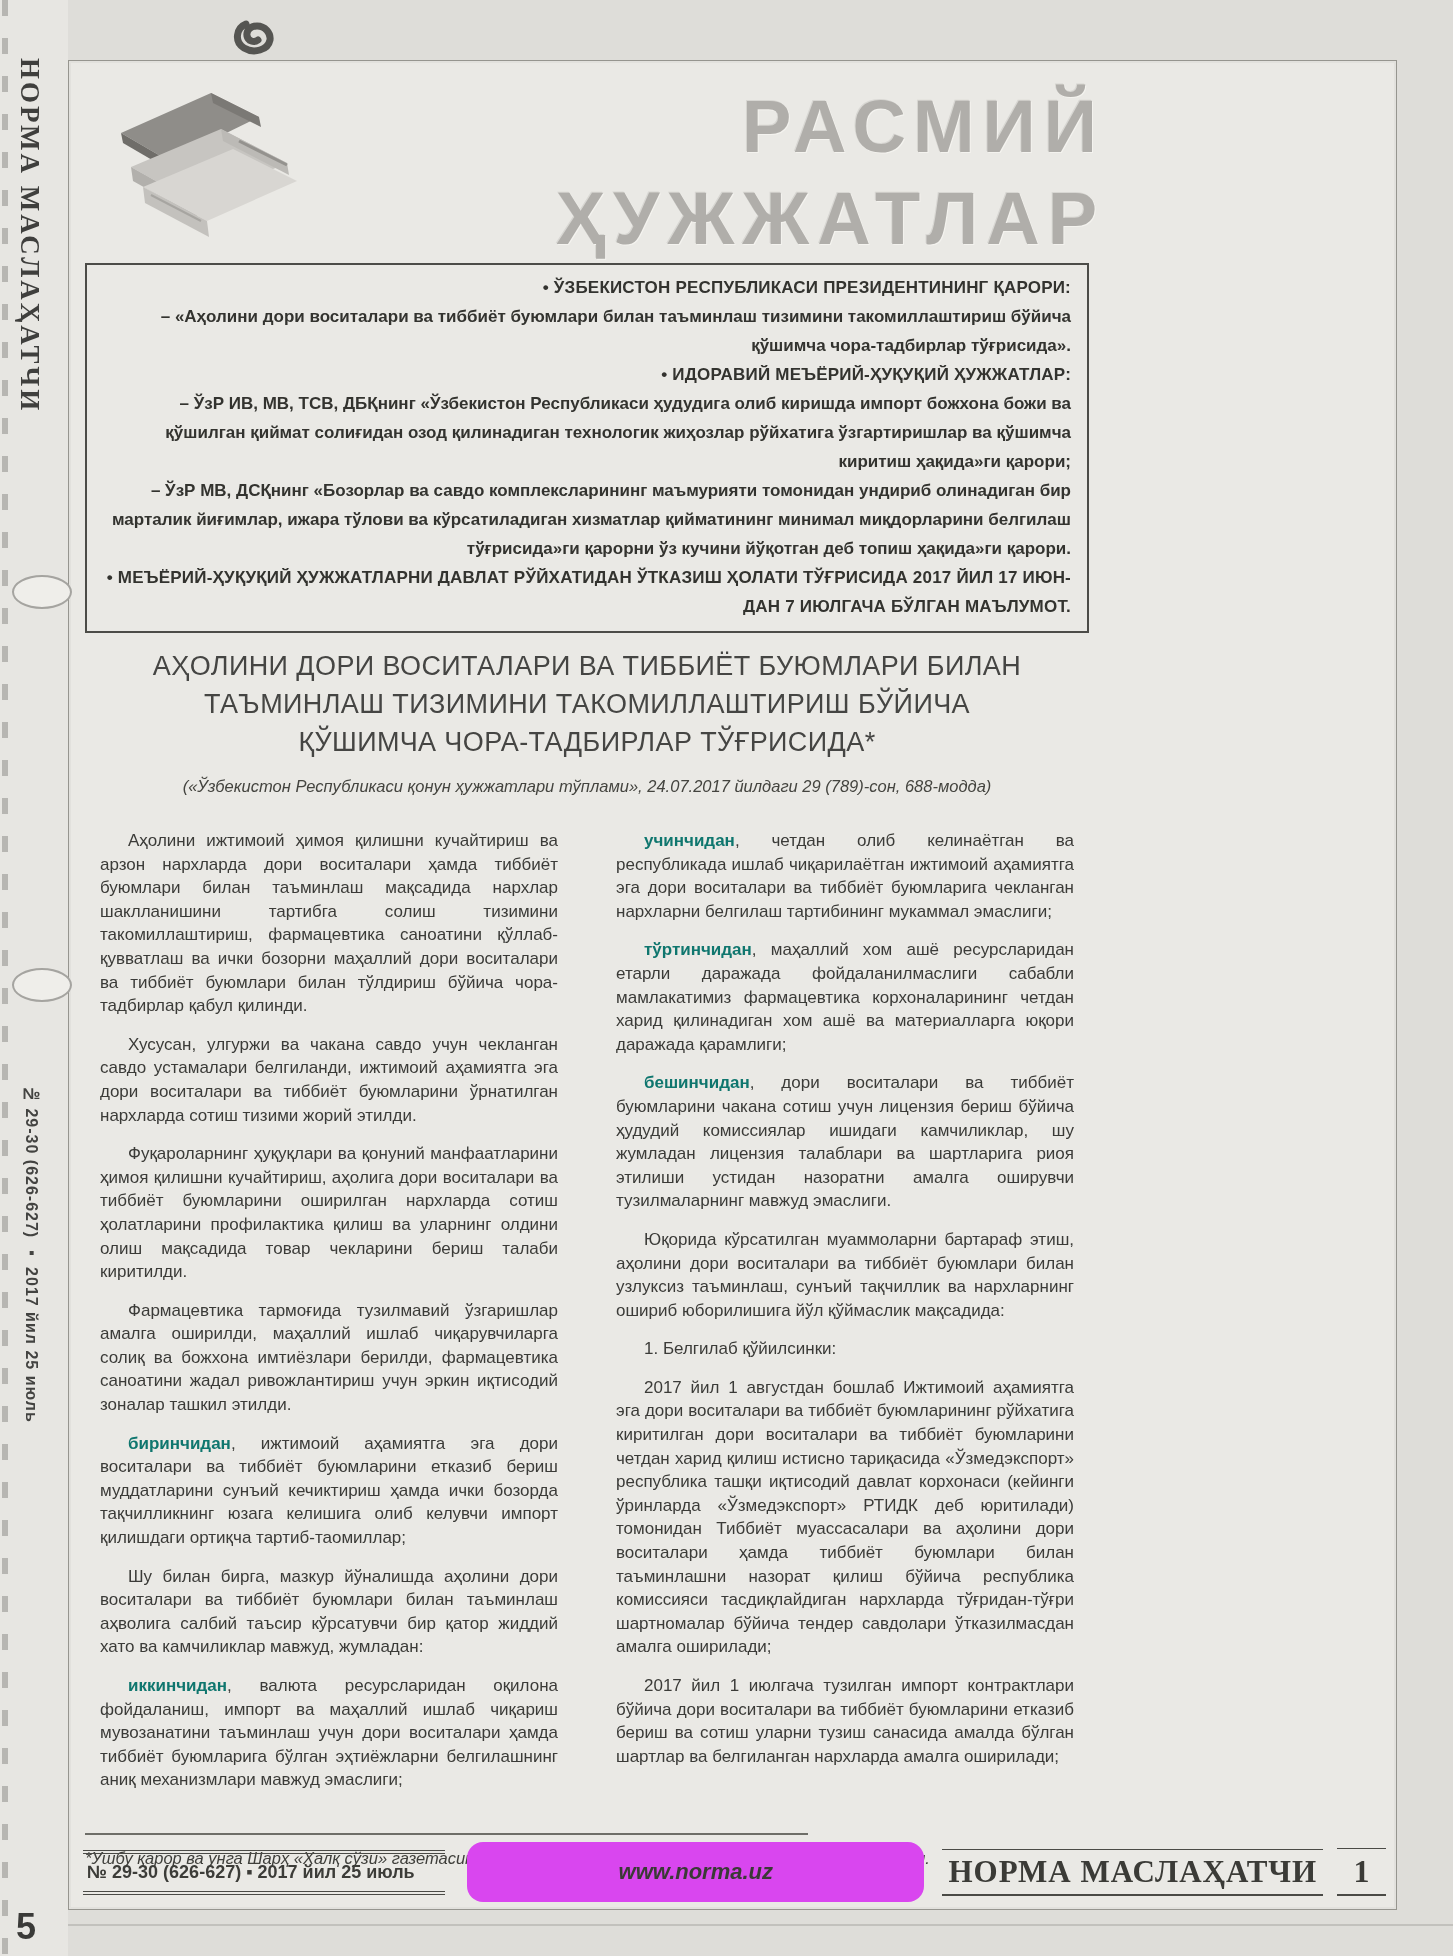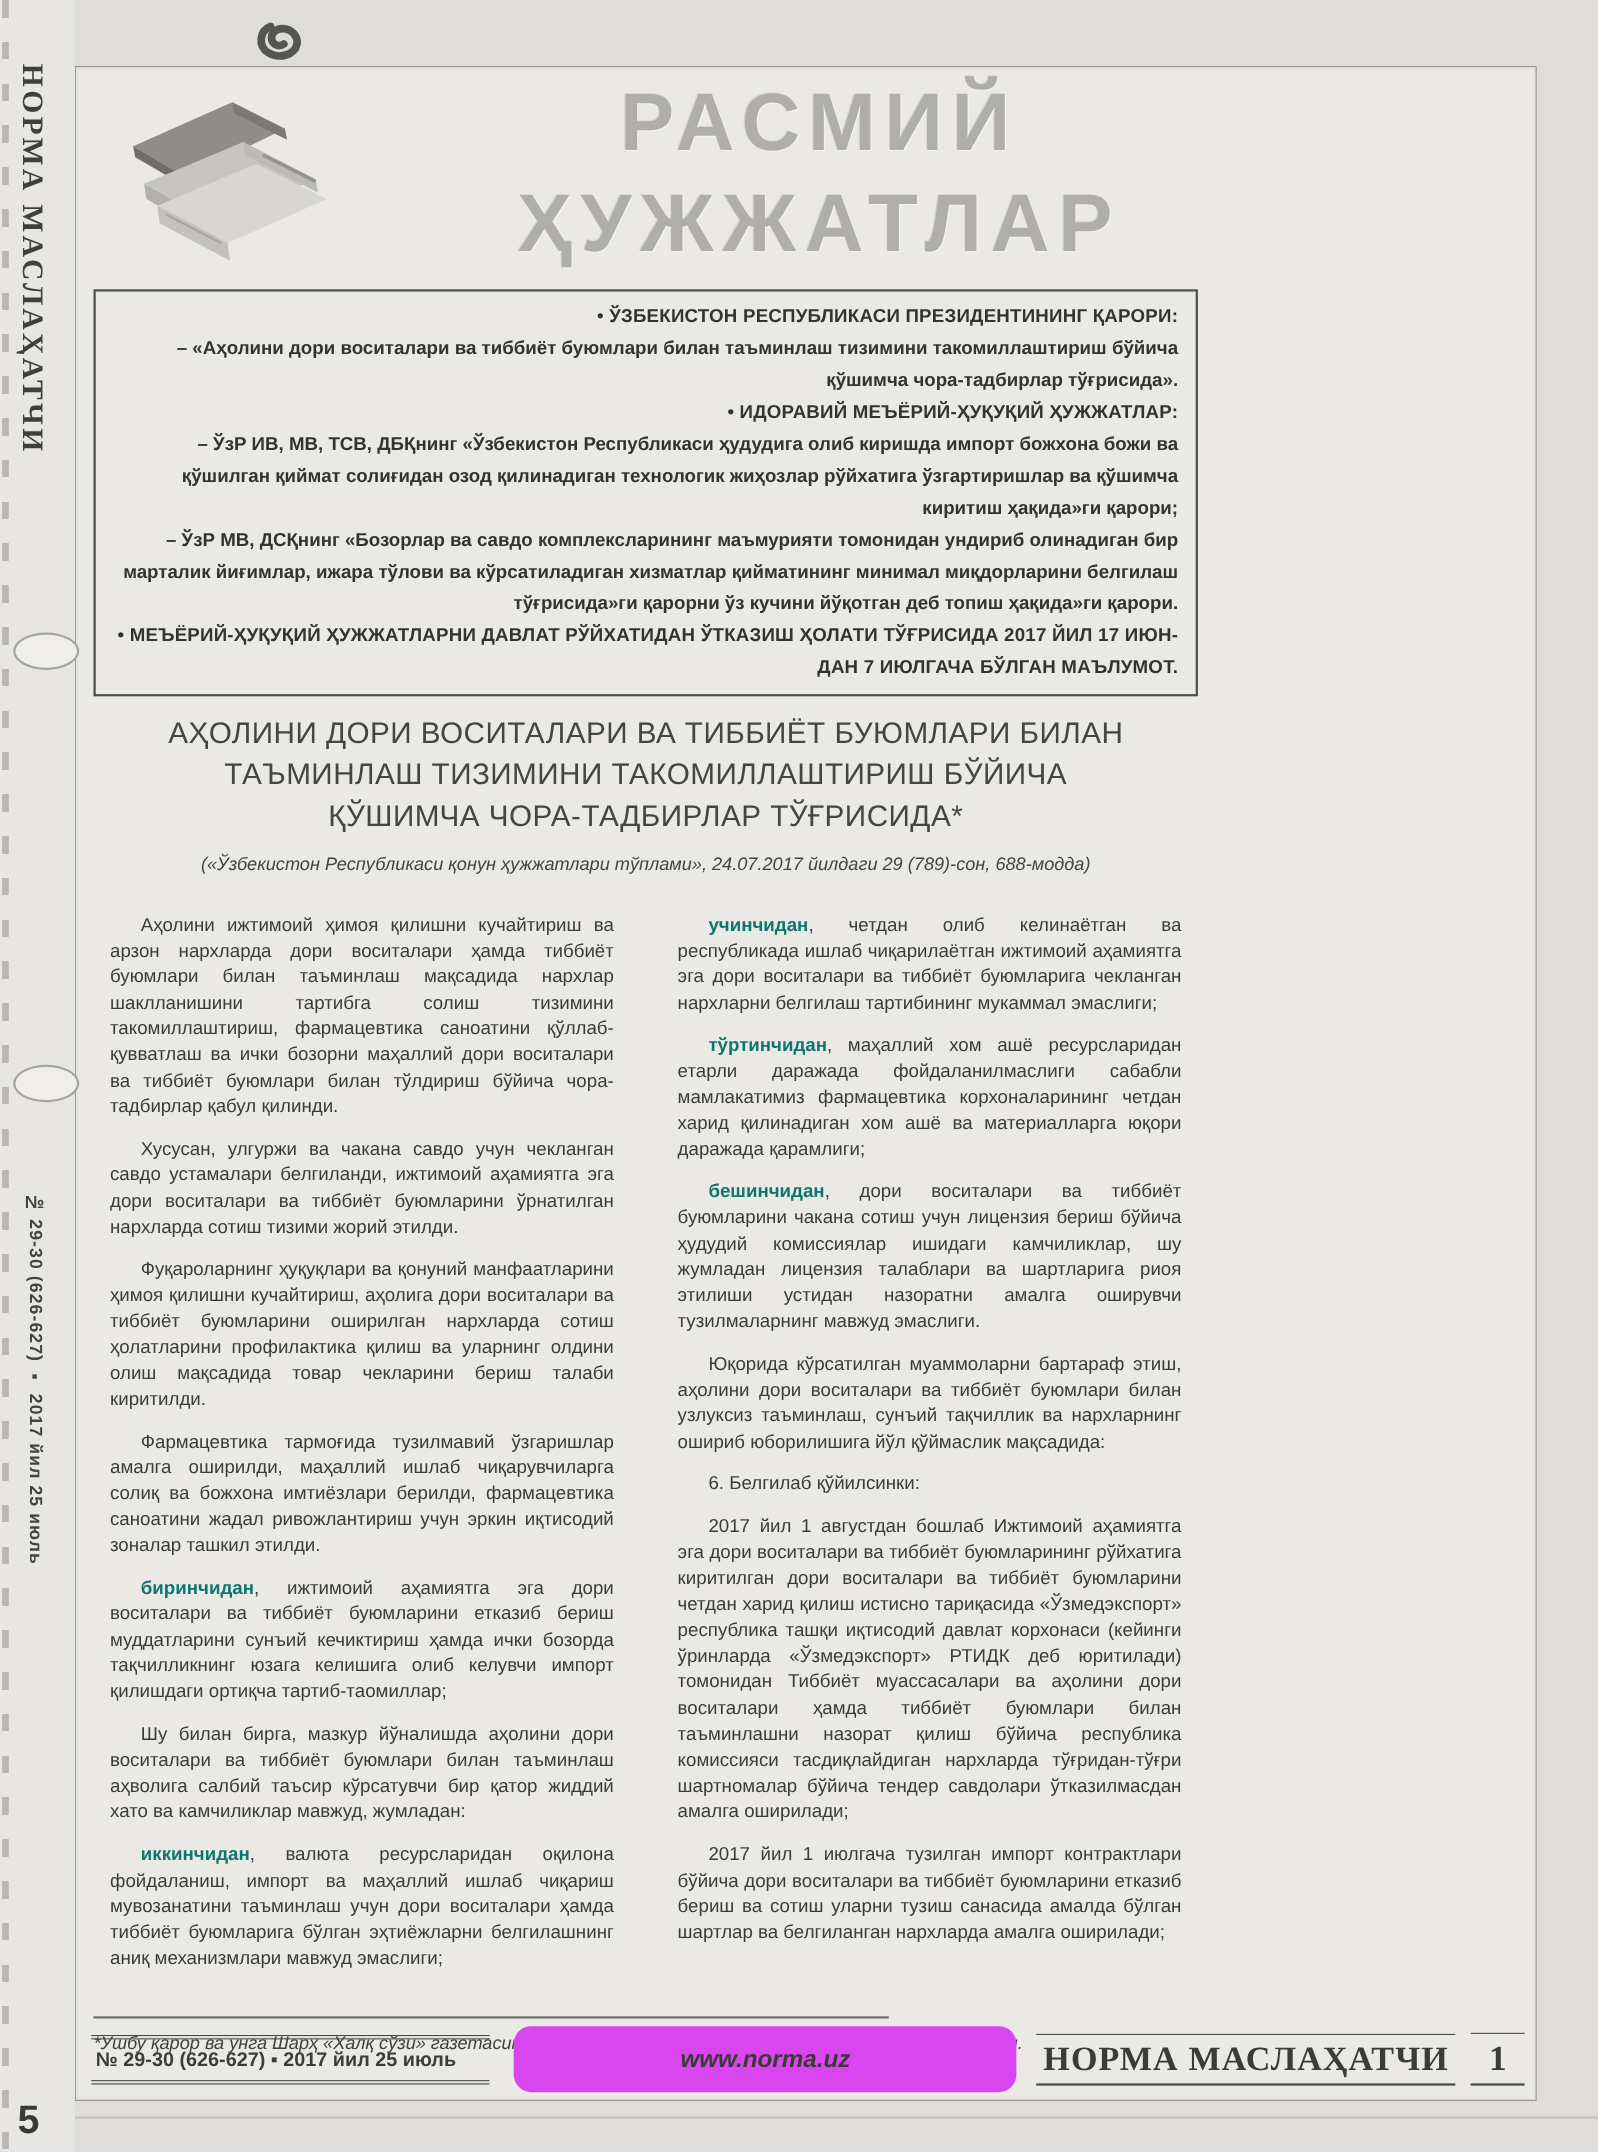--- a/index.html
+++ b/index.html
@@ -23,21 +23,21 @@
   .hole-1{left:12px;top:575px;}
   .hole-2{left:12px;top:968px;}
   .binder-mark{position:absolute;left:232px;top:18px;z-index:5;}
   
   .page-frame{position:absolute;left:68px;top:60px;right:56px;bottom:46px;
     border:1px solid #96958f;background:#eae9e5;box-shadow:inset 0 0 0 2px #e2e1dd;z-index:2;}
   .content{position:relative;margin-left:16px;width:1004px;}
   
   .header{position:relative;height:198px;}
   .logo{position:absolute;left:6px;top:14px;}
-  .big-title{position:absolute;left:300px;top:4px;width:720px;text-align:center;
+  .big-title{position:absolute;left:300px;top:20px;width:720px;text-align:right;
     font-weight:800;color:#b0aeaa;letter-spacing:8px;line-height:92px;font-size:74px;
     text-shadow:1px 1px 0 #f4f3ef, -1px -1px 0 #d8d7d3;}
   
   .summary-box{border:2px solid #4c4c48;background:#edecd eb;padding:8px 16px 10px 16px;margin-top:4px;}
   .summary-box p{margin:0;font-size:17px;line-height:29px;font-weight:bold;color:#33332f;text-align:right;}
   .sum-h{letter-spacing:0.2px;}
   
   .kicker{margin-top:22px;text-align:center;font-style:italic;font-size:17.5px;line-height:25px;color:#44443f;}
   .headline{margin:14px auto 0 auto;max-width:900px;text-align:center;
     font-size:27px;line-height:38px;font-weight:400;color:#454543;letter-spacing:0.4px;}
@@ -124,21 +124,21 @@
           <p class="para">Фармацевтика тармоғида тузилмавий ўзгаришлар амалга оширилди, маҳаллий ишлаб чиқарувчиларга солиқ ва божхона имтиёзлари берилди, фармацевтика саноатини жадал ривожлантириш учун эркин иқтисодий зоналар ташкил этилди.</p>
           <p class="para"><b class="lead">биринчидан</b>, ижтимоий аҳамиятга эга дори воситалари ва тиббиёт буюмларини етказиб бериш муддатларини сунъий кечиктириш ҳамда ички бозорда тақчилликнинг юзага келишига олиб келувчи импорт қилишдаги ортиқча тартиб-таомиллар;</p>
           <p class="para">Шу билан бирга, мазкур йўналишда аҳолини дори воситалари ва тиббиёт буюмлари билан таъминлаш аҳволига салбий таъсир кўрсатувчи бир қатор жиддий хато ва камчиликлар мавжуд, жумладан:</p>
           <p class="para"><b class="lead">иккинчидан</b>, валюта ресурсларидан оқилона фойдаланиш, импорт ва маҳаллий ишлаб чиқариш мувозанатини таъминлаш учун дори воситалари ҳамда тиббиёт буюмларига бўлган эҳтиёжларни белгилашнинг аниқ механизмлари мавжуд эмаслиги;</p>
         </div>
       <div class="col" id="col-right">
           <p class="para"><b class="lead">учинчидан</b>, четдан олиб келинаётган ва республикада ишлаб чиқарилаётган ижтимоий аҳамиятга эга дори воситалари ва тиббиёт буюмларига чекланган нархларни белгилаш тартибининг мукаммал эмаслиги;</p>
           <p class="para"><b class="lead">тўртинчидан</b>, маҳаллий хом ашё ресурсларидан етарли даражада фойдаланилмаслиги сабабли мамлакатимиз фармацевтика корхоналарининг четдан харид қилинадиган хом ашё ва материалларга юқори даражада қарамлиги;</p>
           <p class="para"><b class="lead">бешинчидан</b>, дори воситалари ва тиббиёт буюмларини чакана сотиш учун лицензия бериш бўйича ҳудудий комиссиялар ишидаги камчиликлар, шу жумладан лицензия талаблари ва шартларига риоя этилиши устидан назоратни амалга оширувчи тузилмаларнинг мавжуд эмаслиги.</p>
           <p class="para">Юқорида кўрсатилган муаммоларни бартараф этиш, аҳолини дори воситалари ва тиббиёт буюмлари билан узлуксиз таъминлаш, сунъий тақчиллик ва нархларнинг ошириб юборилишига йўл қўймаслик мақсадида:</p>
-          <p class="para">6. Белгилаб қўйилсинки:</p>
+          <p class="para">1. Белгилаб қўйилсинки:</p>
           <p class="para">2017 йил 1 августдан бошлаб Ижтимоий аҳамиятга эга дори воситалари ва тиббиёт буюмларининг рўйхатига киритилган дори воситалари ва тиббиёт буюмларини четдан харид қилиш истисно тариқасида «Ўзмедэкспорт» республика ташқи иқтисодий давлат корхонаси (кейинги ўринларда «Ўзмедэкспорт» РТИДК деб юритилади) томонидан Тиббиёт муассасалари ва аҳолини дори воситалари ҳамда тиббиёт буюмлари билан таъминлашни назорат қилиш бўйича республика комиссияси тасдиқлайдиган нархларда тўғридан-тўғри шартномалар бўйича тендер савдолари ўтказилмасдан амалга оширилади;</p>
           <p class="para">2017 йил 1 июлгача тузилган импорт контрактлари бўйича дори воситалари ва тиббиёт буюмларини етказиб бериш ва сотиш уларни тузиш санасида амалда бўлган шартлар ва белгиланган нархларда амалга оширилади;</p>
         </div>
     </div>
 
     <div class="footnote-rule"></div>
     <p class="footnote">*Ушбу қарор ва унга Шарҳ «Халқ сўзи» газетасининг 18.07.2017 йилдаги 140 (6834)-сонида эълон қилинган.</p>
   </div>
 
   <footer class="footer">

